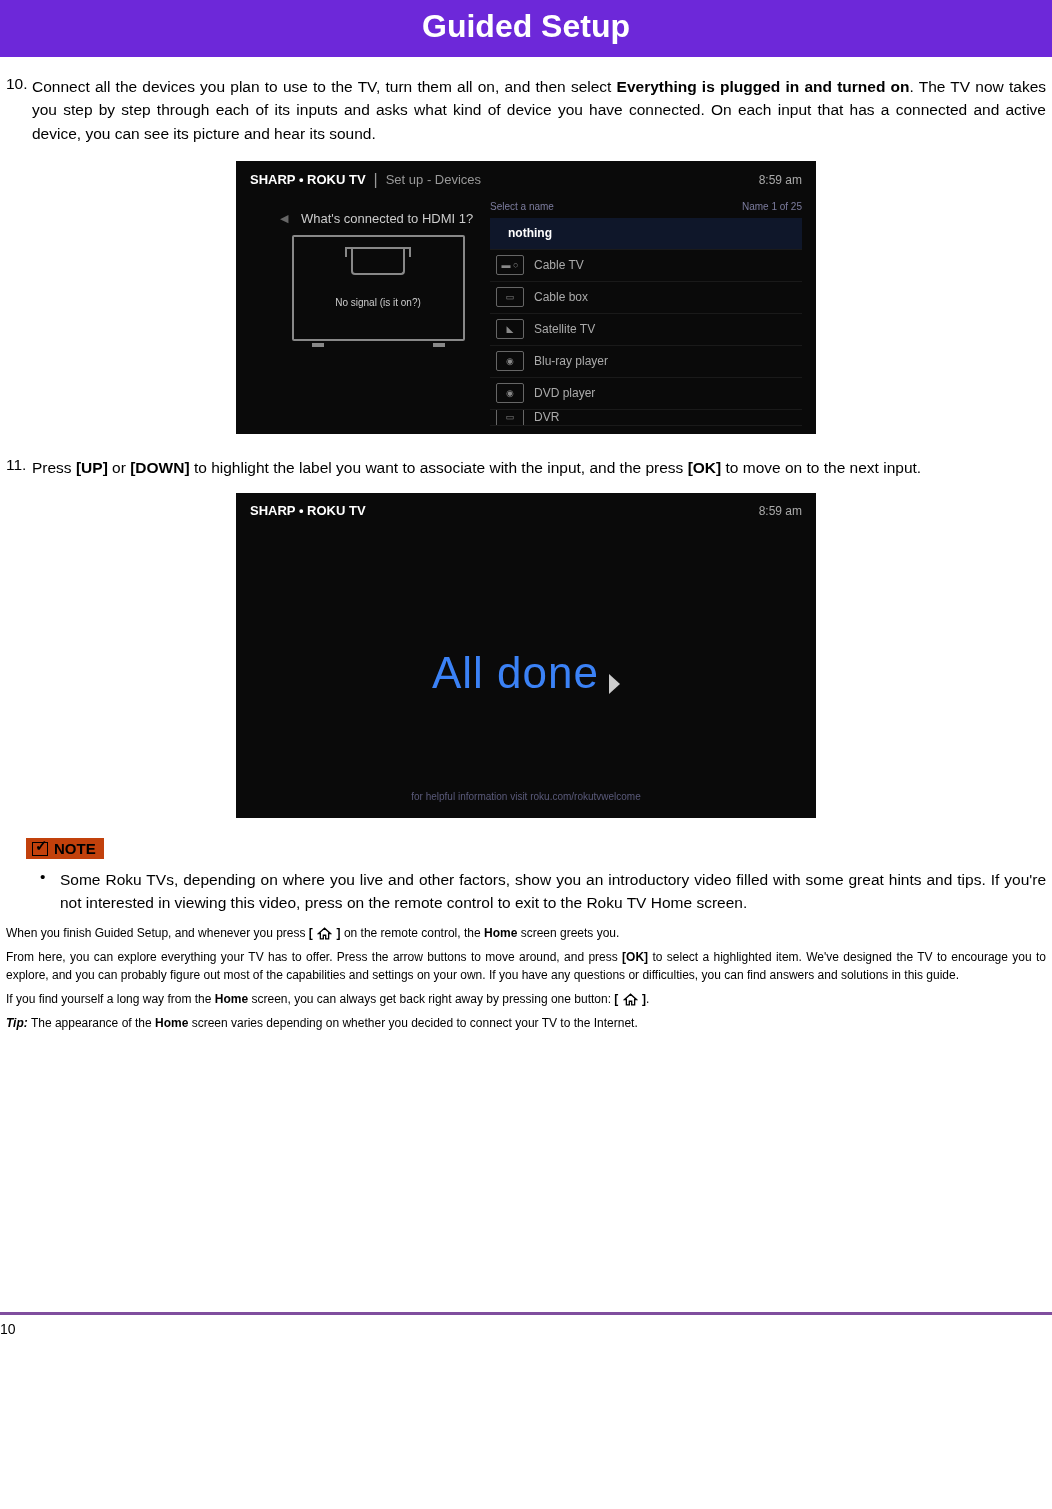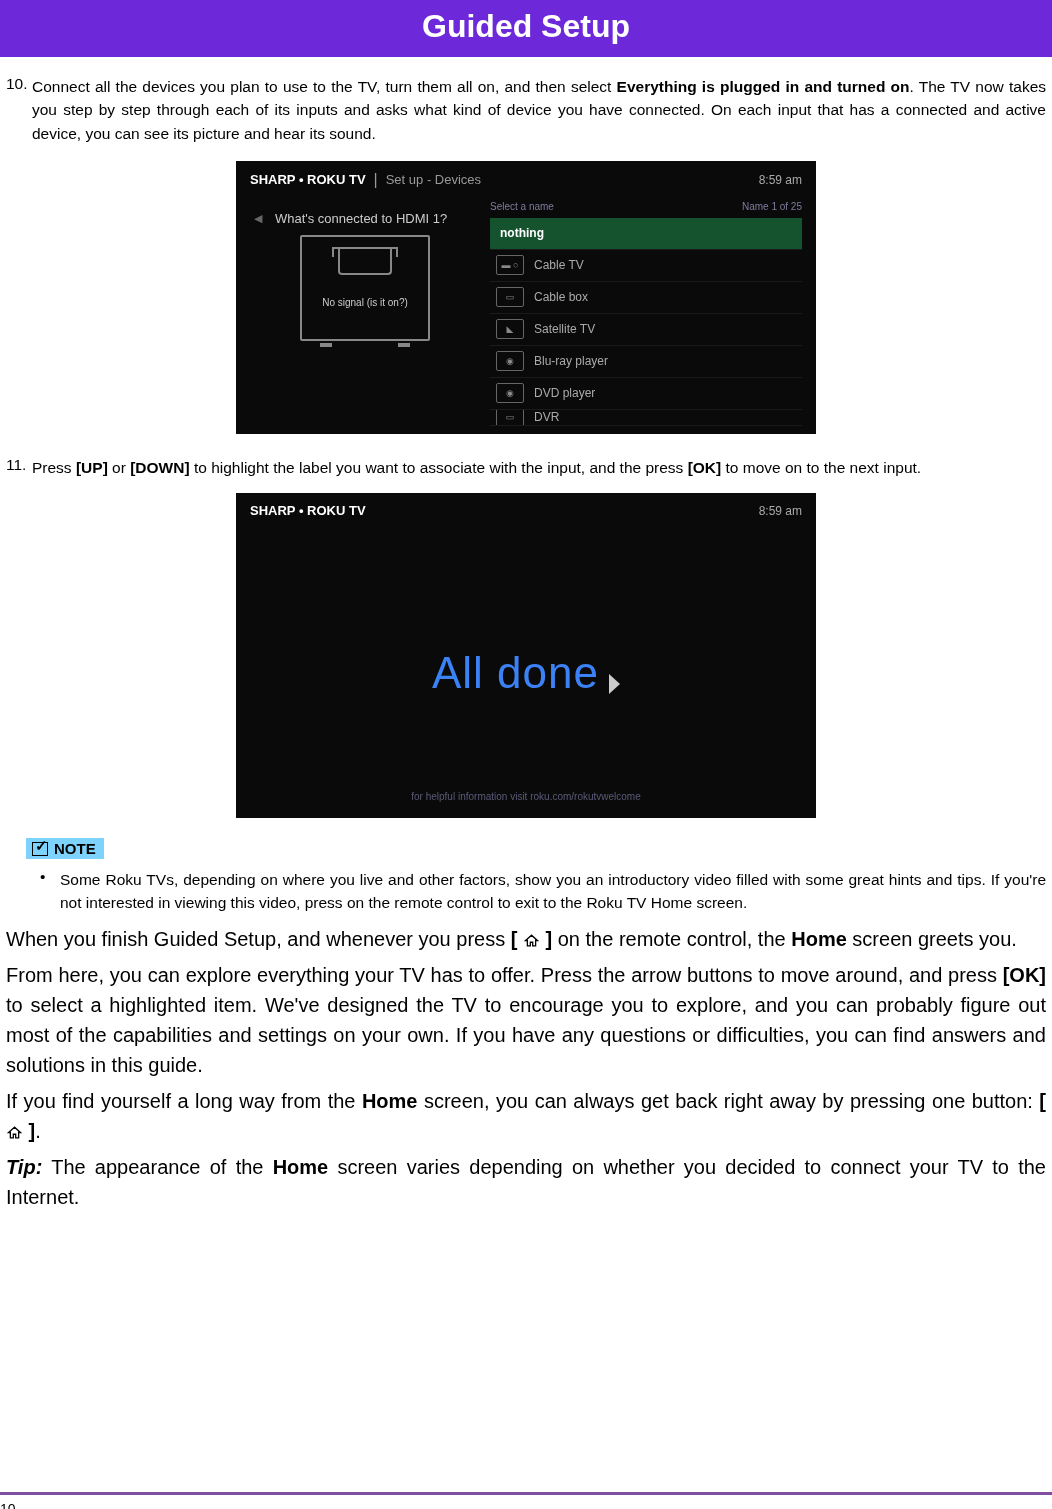--- a/index.html
+++ b/index.html
@@ -4,56 +4,56 @@
 <style>
   * { box-sizing: border-box; margin: 0; padding: 0; }
   body { font-family: Arial, Helvetica, sans-serif; background: #fff; width: 1052px; margin: 0 auto; color: #000; }
   .header-bar { background: #6d28d9; color: #fff; text-align: center; font-size: 32px; font-weight: bold; padding: 8px 0 12px; }
   .content { padding: 18px 6px 0; }
   .step { display: flex; margin: 0 0 16px; }
   .step-num { width: 26px; flex-shrink: 0; text-align: left; padding-right: 5px; font-size: 15.5px; white-space: nowrap; }
   .step-body { font-size: 15.5px; line-height: 1.5; text-align: justify; }
   .bold { font-weight: bold; }
   .italic { font-style: italic; }
-  .para { font-size: 20px; line-height: 1.5; text-align: justify; margin: 6px 0; }
+  .para { font-size: 12px; line-height: 1.5; text-align: justify; margin: 6px 0; }
   .indent-para { margin-left: 20px; font-size: 15.5px; line-height: 1.5; margin-top: 8px; }
 
   .tv-shot { width: 580px; margin: 12px auto 22px; background: #0a0a0a; }
   .tv-top { display: flex; align-items: center; padding: 10px 14px; }
   .tv-brand { color: #fff; font-weight: bold; font-size: 13px; }
   .tv-divider { color: #999; margin: 0 8px; }
   .tv-crumb { color: #999; font-size: 13px; }
   .tv-time { margin-left: auto; color: #aaa; font-size: 12px; }
   .tv-body { display: flex; height: 235px; }
-  .tv-left { width: 254px; padding: 10px 14px 0 18px; }
+  .tv-left { width: 254px; padding: 10px 14px 0 44px; }
   .tv-prompt { color: #ccc; font-size: 13px; margin-bottom: 16px; }
   .arrow-left { display: inline-block; margin-right: 8px; color: #666; font-size: 11px; vertical-align: middle; }
-  .mini-tv { width: 130px; height: 106px; margin: 8px auto 0; border: 2px solid #888; border-radius: 2px; position: relative; padding-top: 12px; }
+  .mini-tv { width: 173px; height: 106px; margin: 8px auto 0; border: 2px solid #888; border-radius: 2px; position: relative; padding-top: 12px; }
   .hdmi { width: 54px; height: 26px; margin: 0 auto; border: 2px solid #888; border-top: none; border-radius: 0 0 4px 4px; position: relative; }
   .hdmi::before { content: ''; position: absolute; top: -2px; left: -8px; right: -8px; height: 8px; border: 2px solid #888; border-bottom: none; }
   .no-signal { color: #ccc; font-size: 10px; text-align: center; margin-top: 22px; }
   .stand-l, .stand-r { position: absolute; bottom: -8px; width: 12px; height: 4px; background: #888; }
   .stand-l { left: 18px; } .stand-r { right: 18px; }
 
   .tv-right { flex: 1; padding: 0 14px 0 0; }
   .select-hdr { display: flex; color: #7c7c9e; font-size: 10px; padding: 2px 0 6px; }
   .select-hdr span:last-child { margin-left: auto; }
   .opt { display: flex; align-items: center; height: 32px; color: #aaa; font-size: 12px; border-bottom: 1px solid #1a1a1a; }
-  .opt.sel { background: #14532d; color: #fff; font-weight: bold; padding: 0 10px; }
+  .opt.sel { background: #0f172a; color: #fff; font-weight: bold; padding: 0 18px; }
   .opt-icon { width: 28px; height: 20px; border: 1px solid #666; margin-right: 10px; display: flex; align-items: center; justify-content: center; font-size: 9px; color: #888; border-radius: 2px; }
   .opt:not(.sel) { padding-left: 6px; }
 
   .tv-shot2 { width: 580px; margin: 14px auto 20px; background: #0a0a0a; }
   .tv2-body { height: 290px; display: flex; align-items: center; justify-content: center; position: relative; }
   .all-done { color: #3b82f6; font-size: 44px; font-weight: 300; letter-spacing: 1px; }
   .chevron { display: inline-block; width: 0; height: 0; border-left: 11px solid #ccc; border-top: 10px solid transparent; border-bottom: 10px solid transparent; margin-left: 10px; vertical-align: middle; }
   .helper-txt { position: absolute; bottom: 16px; color: #5a5a7a; font-size: 10px; }
 
   .note-box { margin: 0 0 8px 20px; }
-  .note-badge { display: inline-flex; align-items: center; background: #7dd3fc; padding: 2px 8px 2px 6px; font-weight: bold; font-size: 15px; text-align: center; }
+  .note-badge { display: inline-flex; align-items: center; background: #c2410c; padding: 2px 8px 2px 6px; font-weight: bold; font-size: 15px; text-align: center; }
   .note-check { width: 16px; height: 14px; border: 1.5px solid #000; margin-right: 6px; position: relative; }
   .note-check::after { content: '✓'; position: absolute; top: -6px; left: 2px; font-size: 15px; }
   .bullet-row { display: flex; margin: 6px 0 10px 34px; }
   .bullet-dot { width: 20px; flex-shrink: 0; font-size: 15.5px; }
   .bullet-txt { font-size: 15.5px; line-height: 1.5; text-align: justify; }
 
   .home-icon { display: inline-block; vertical-align: middle; margin: 0 1px; }
 
   .footer { margin-top: 280px; border-top: 3px solid #804e9e; padding: 6px 0; font-size: 14px; }
 </style>

